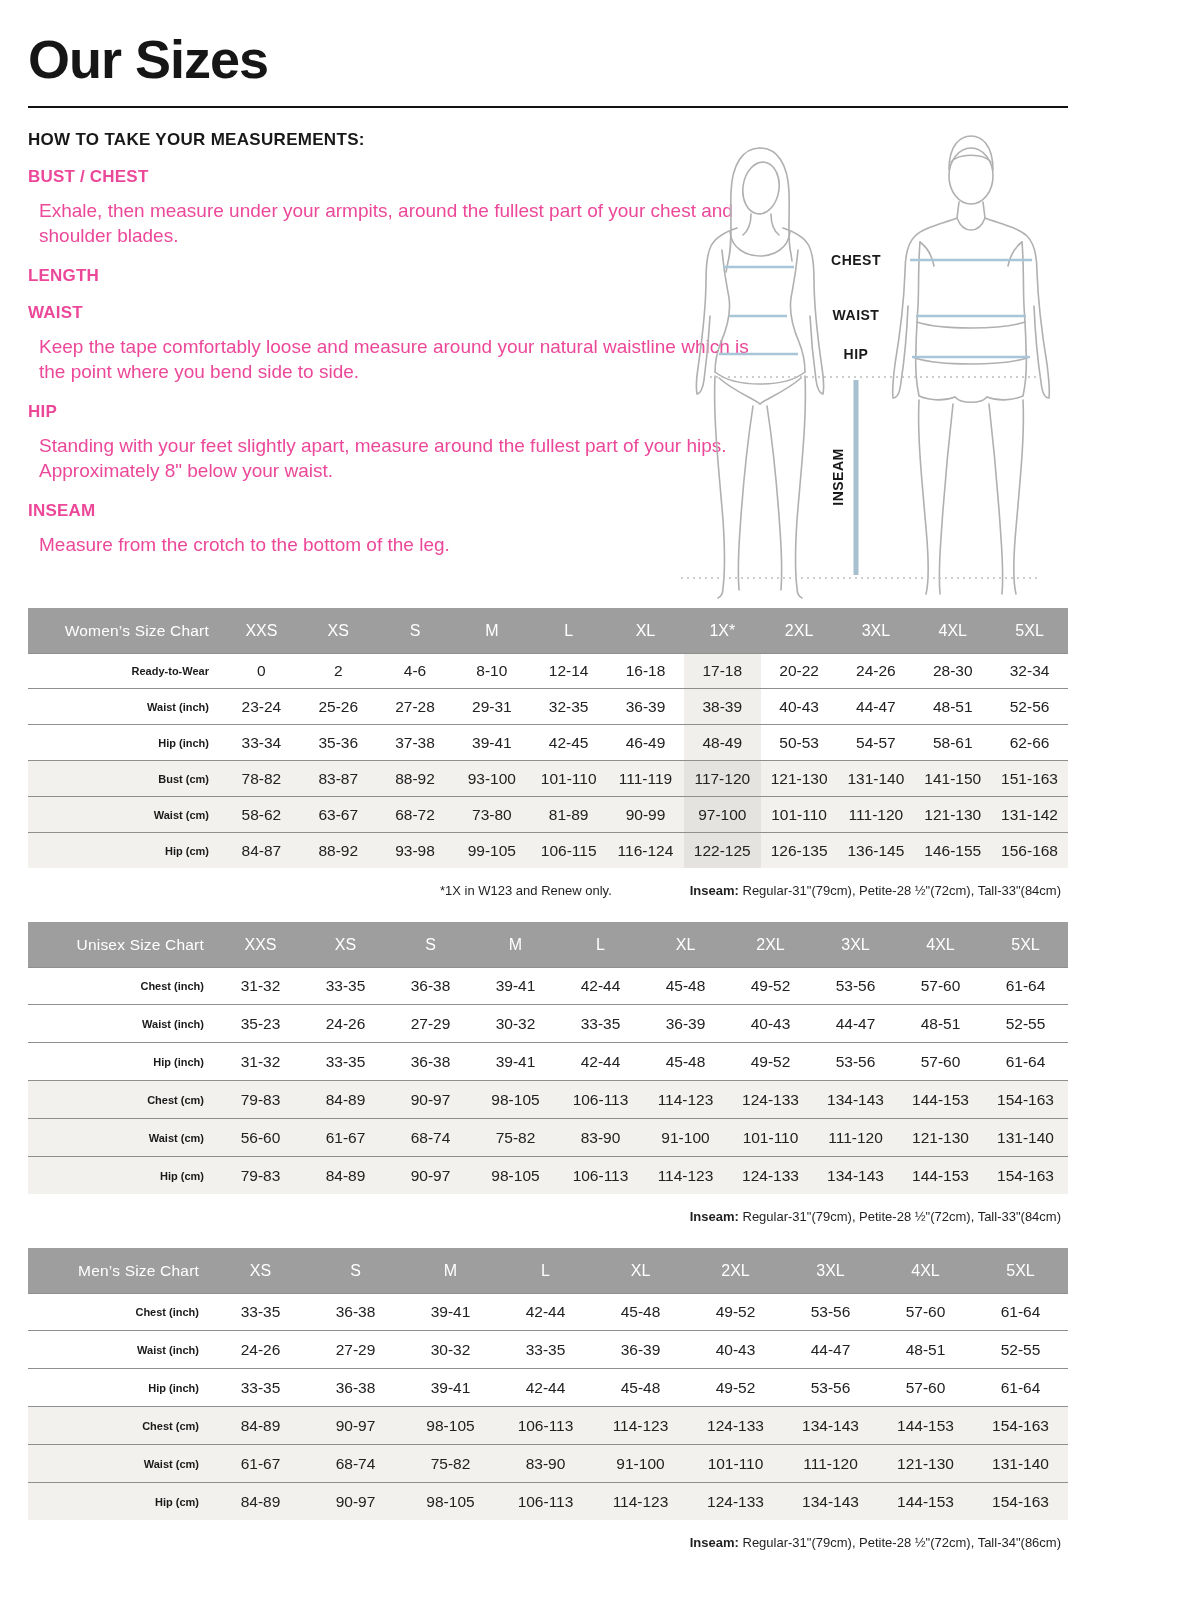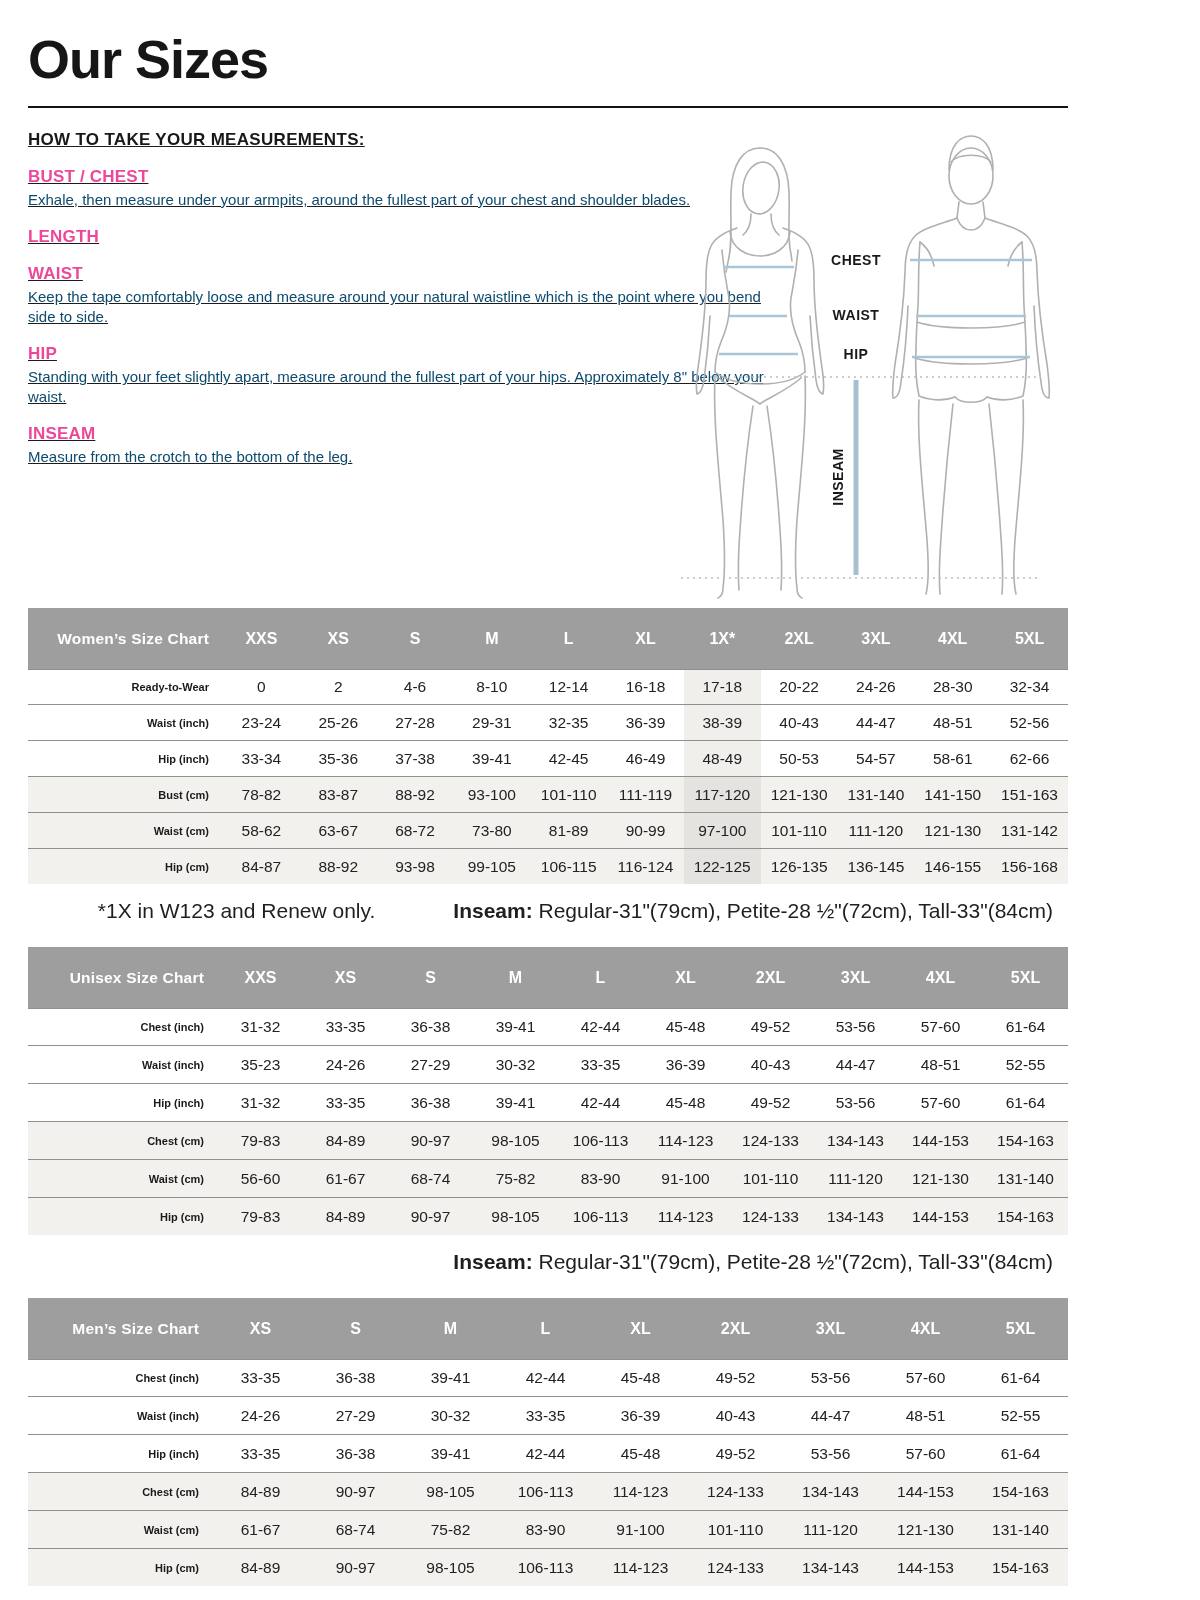--- a/index.html
+++ b/index.html
@@ -4,49 +4,49 @@
 <style>
   html,body { margin:0; padding:0; background:#fff; }
   body { width:1200px; font-family:"Liberation Sans", sans-serif; color:#1c1c1c; }
   .page { padding:24px 28px 20px 28px; box-sizing:border-box; width:1096px; }
 
   
   .page-title { font-size:54px; font-weight:800; letter-spacing:-1px; margin:4px 0 16px 0; color:#161616; }
   .title-rule { border:none; border-top:2px solid #121212; margin:0 0 22px 0; }
 
   
-  .intro { position:relative; min-height:468px; margin-bottom:10px;text-decoration:underline; }
+  .intro { position:relative; min-height:468px; margin-bottom:10px; }
   .intro-text { width:748px; }
   .how-heading { font-size:17px; font-weight:700; letter-spacing:.3px; margin:0 0 4px 0; color:#181818; }
   .sec-title { font-size:17px; font-weight:700; letter-spacing:.2px; margin:17px 0 3px 0; color:#ec4899; }
-  .sec-body { font-size:15px; line-height:1.34; color:#0c4a6e; margin:0; }
+  .sec-body { font-size:19px; line-height:1.34; color:#ec4899; margin:11px; }
 
   
   .diagram { position:absolute; top:0; right:0; width:395px; height:470px; }
   .fig-line { fill:none; stroke:#b0b0b0; stroke-width:1.6; stroke-linecap:round; }
   .meas-line { stroke:#a9c6d8; stroke-width:2.6; }
   .inseam-bar { stroke:#a6c0d0; stroke-width:5; }
   .dotted { stroke:#bdbdbd; stroke-width:1.4; stroke-dasharray:2 4; }
   .diag-label { font-family:"Liberation Sans", sans-serif; font-size:14px; font-weight:700; fill:#191919; letter-spacing:.5px; }
 
   
   .size-table { width:100%; border-collapse:collapse; table-layout:fixed; }
-  .size-table th { background:#9e9e9e; color:#ffffff; font-size:16px; font-weight:700; height:37px; padding:12px;margin-left:40px; }
+  .size-table th { background:#9e9e9e; color:#ffffff; font-size:16px; font-weight:400; height:37px; padding:4px;margin-left:40px; }
   .size-table th.title-cell { text-align:right; padding-right:14px; font-size:15.5px; letter-spacing:.2px; }
   .size-table td { text-align:center; font-size:15.5px; color:#222; padding:0; border-top:1px solid #8f8f8f; background:#fff; }
   .size-table tbody tr:first-child td { border-top:none; box-shadow: inset 0 1px 0 #8f8f8f; }
   .size-table td.row-label { text-align:right; padding-right:14px; font-weight:700; font-size:11px; color:#1a1a1a; }
   .size-table tr.shaded td { background:#f2f1ee; }
   .size-table td.hl { background:#f0efec; }
   .size-table tr.shaded td.hl { background:#e4e3e0; }
   .rows-36 td { height:35px; }
   .rows-38 td { height:37px; }
 
   
-  .footnote-row { display:flex; justify-content:flex-end; align-items:baseline; gap:78px; font-size:21px; color:#1f1f1f; margin:15px 15px 24px 0; }
+  .footnote-row { display:flex; justify-content:flex-end; align-items:baseline; gap:78px; font-size:13px; color:#1f1f1f; margin:15px 7px 24px 0; }
   .footnote-row .bold { font-weight:700; }
 </style>
 </head>
 <body>
 
 <div class="page">
 
   <h1 class="page-title">Our Sizes</h1>
   <hr class="title-rule">
 

